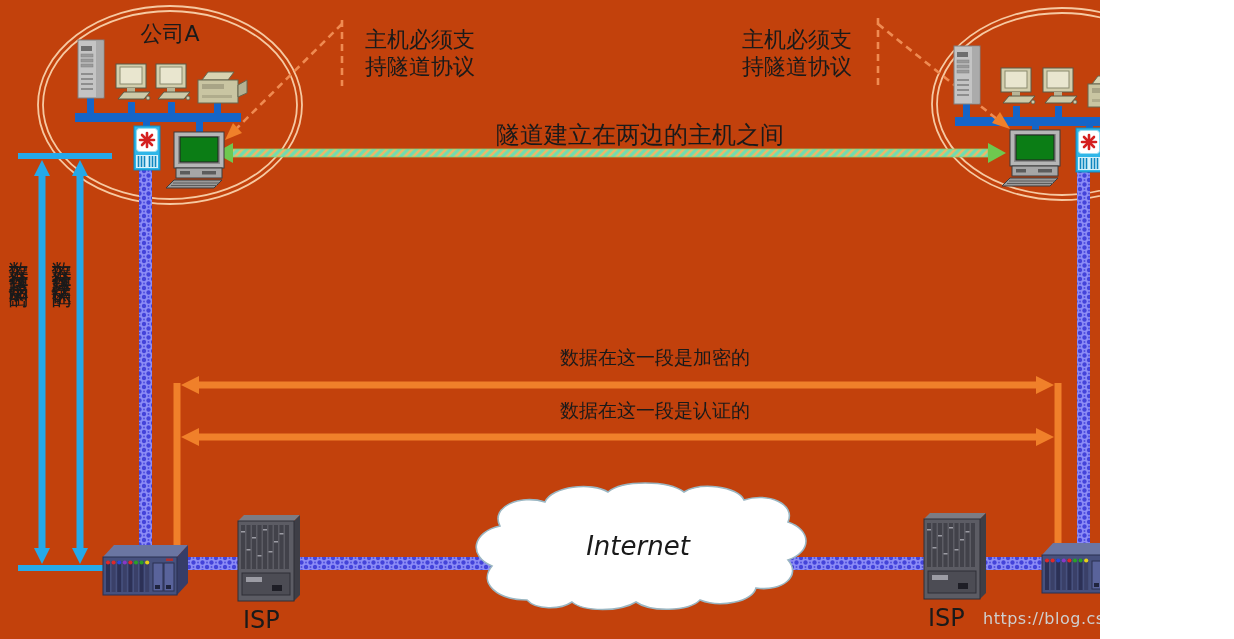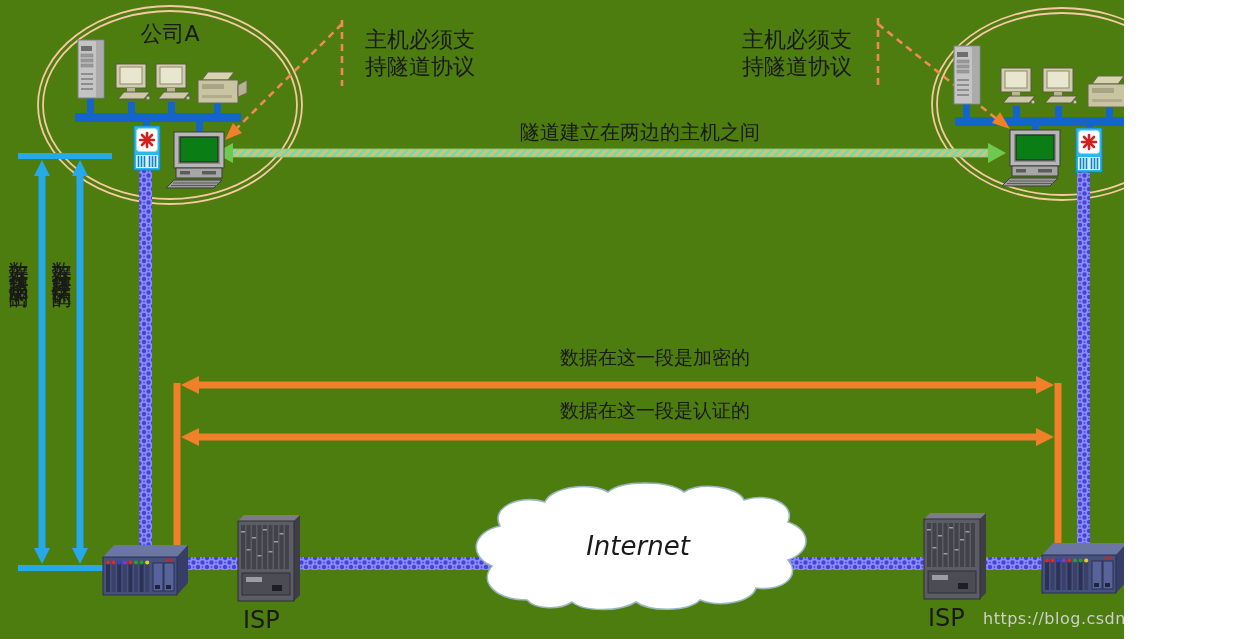--- a/index.html
+++ b/index.html
@@ -1,24 +1,24 @@
 <!DOCTYPE html>
 <html style="--bus-blue: #1565c8; --cyan: #25a9e9; --orange: #f0802a; --callout-orange: #ef8b52; --ellipse-outline: #f6c9a2; --tunnel-base: #4343da; --tunnel-ring: #8c8cf6; --green-arrow: #6fc84f; --cloud-outline: #9ab6c2; --text: #1a1a1a; --watermark: #cfcfcf;"><head>
 <meta charset="utf-8">
 <style>
   html,body{margin:0;padding:0;background:#fff;}
-  .canvas{position:relative;width:1100px;height:639px;background:#4d7c0f;overflow:hidden;
-          font-family:"DejaVu Sans",sans-serif;color:var(--text,#1a1a1a);padding-left:24px;}
+  .canvas{position:relative;width:1100px;height:639px;background:#c2410c;overflow:hidden;
+          font-family:"DejaVu Sans",sans-serif;color:var(--text,#1a1a1a);}
   .art{position:absolute;left:0;top:0;}
   .t{position:absolute;white-space:nowrap;color:var(--text,#1a1a1a);line-height:1.25;}
   .ctr{text-align:center;}
   .vt{writing-mode:vertical-rl;text-orientation:upright;letter-spacing:3px;font-size:20px;}
   .callout{font-size:22px;line-height:27px;}
   .lanlabel{font-size:22px;}
-  .midnote{font-size:20px;}
+  .midnote{font-size:24px;}
   .spannote{font-size:19px;}
   .devlabel{font-size:24px;}
   .netlabel{font-size:26px;font-style:italic;}
   .watermark{font-size:16px;color:var(--watermark,#cfcfcf);letter-spacing:.5px;}
   
   .busfill{fill:var(--bus-blue,#1565c8);}
   .cyline{stroke:var(--cyan,#25a9e9);stroke-width:7;fill:none;}
   .cybar{fill:var(--cyan,#25a9e9);}
   .cyfill{fill:var(--cyan,#25a9e9);}
   .orline{stroke:var(--orange,#f0802a);stroke-width:7;fill:none;}

